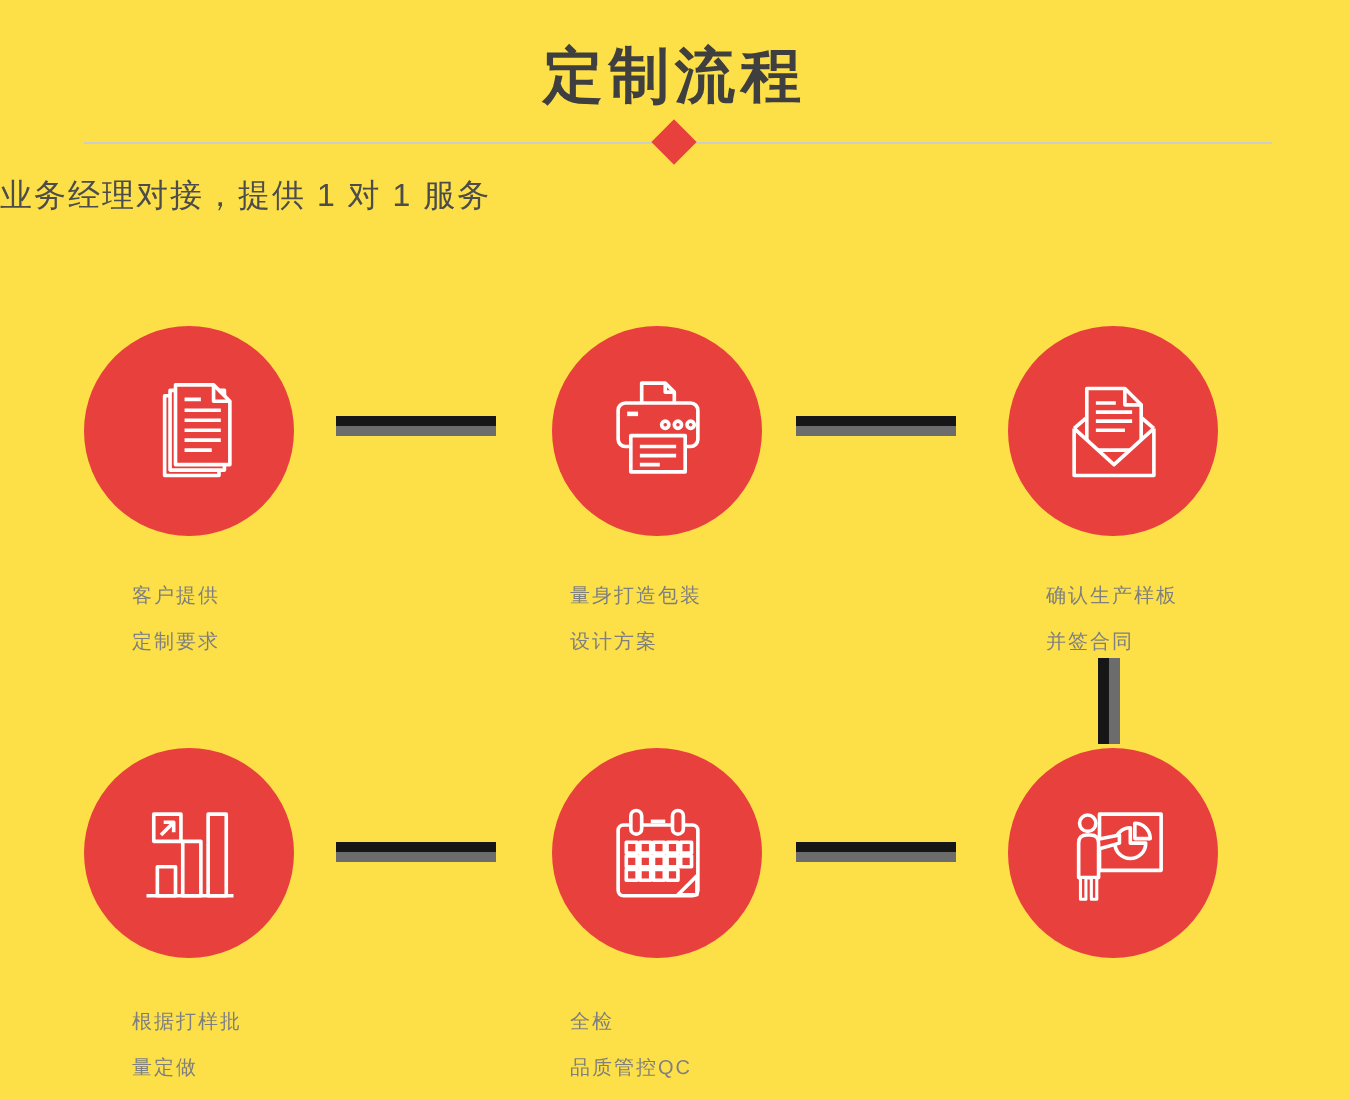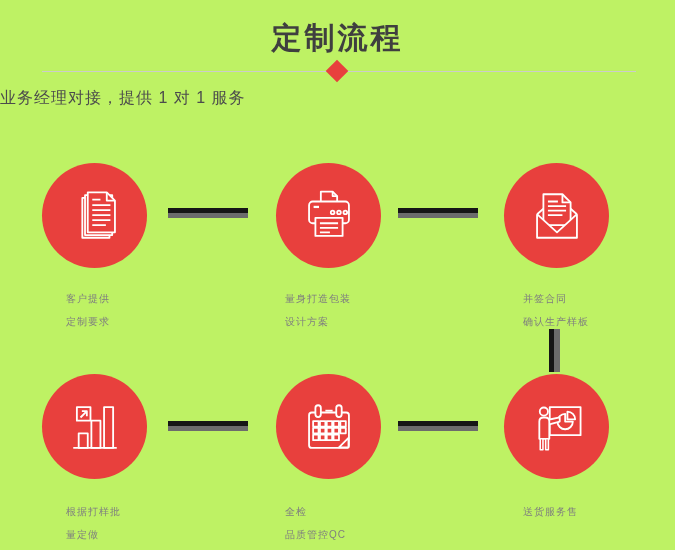--- a/index.html
+++ b/index.html
@@ -1,17 +1,17 @@
 <!DOCTYPE html>
 <html><head>
 <meta charset="utf-8">
 <style>
   html,body{margin:0;padding:0;background:#ffffff;}
   .canvas{
-    position:relative;width:675px;height:550px;background:#bef264;overflow:hidden;
+    position:relative;width:675px;height:550px;background:#fde047;overflow:hidden;
     font-family:"Liberation Sans","DejaVu Sans",sans-serif;
   }
   .page-title{
     position:absolute;top:18px;left:0;width:675px;text-align:center;
     font-size:30px;font-weight:bold;color:#3f3f3f;letter-spacing:3px;
   }
   .divider-line{
     position:absolute;top:71px;left:42px;width:594px;height:1px;background:#cccccc;
   }
   .diamond{
@@ -99,22 +99,22 @@
       <path d="M10,30 L17,24 M54,30 L47,24"></path>
       <path d="M17,42 V8 H38 L47,17 V42 Z" fill="#e8403d"></path>
       <path d="M38,8 V17 H47"></path>
       <path d="M22,16 H33 M22,21 H42 M22,26 H42 M22,31 H38"></path>
       <path d="M10,30 L32,50 L54,30 L54,56 L10,56 Z" fill="#e8403d" stroke="none"></path>
       <path d="M10,30 L32,50 L54,30"></path>
       <path d="M10,30 V56 H54 V30"></path>
     </svg>
   </div>
   <div class="step-label lr1 lc3">
+    <div>确认生产样板</div>
     <div>并签合同</div>
-    <div>确认生产样板</div>
   </div>
 
   <div class="circle r2 c1">
     <svg width="58" height="58" viewBox="0 0 64 64" stroke="#fff" stroke-width="2" stroke-linejoin="round" fill="none">
       <path d="M8,55 H56"></path>
       <rect x="14" y="39" width="10" height="16"></rect>
       <rect x="28" y="25" width="10" height="30"></rect>
       <rect x="42" y="10" width="10" height="45"></rect>
       <rect x="12" y="10" width="15" height="15" fill="#e8403d"></rect>
       <path d="M16,21.5 L22.5,15"></path>
@@ -160,16 +160,15 @@
       <path d="M41,17.5 A8.5,8.5 0 1 0 49.5,26 L41,26 Z"></path>
       <path d="M43.5,15 A8.5,8.5 0 0 1 52,23.5 L43.5,23.5 Z"></path>
       <circle cx="17.5" cy="15" r="4.5" fill="#e8403d"></circle>
       <path d="M22.5,24 L35,21.5 L35,26 L22.5,29.5 Z" fill="#e8403d"></path>
       <path d="M12.5,26 Q12.5,21.5 17,21.5 H19 Q23.5,21.5 23.5,26 V45 H12.5 Z" fill="#e8403d"></path>
       <rect x="13.5" y="45" width="3" height="12" stroke-width="1.7" fill="#e8403d"></rect>
       <rect x="19.5" y="45" width="3" height="12" stroke-width="1.7" fill="#e8403d"></rect>
     </svg>
   </div>
   <div class="step-label lr2 lc3">
-    <div>送货服务售</div>
   </div>
 
 </div>
 
 </body></html>

